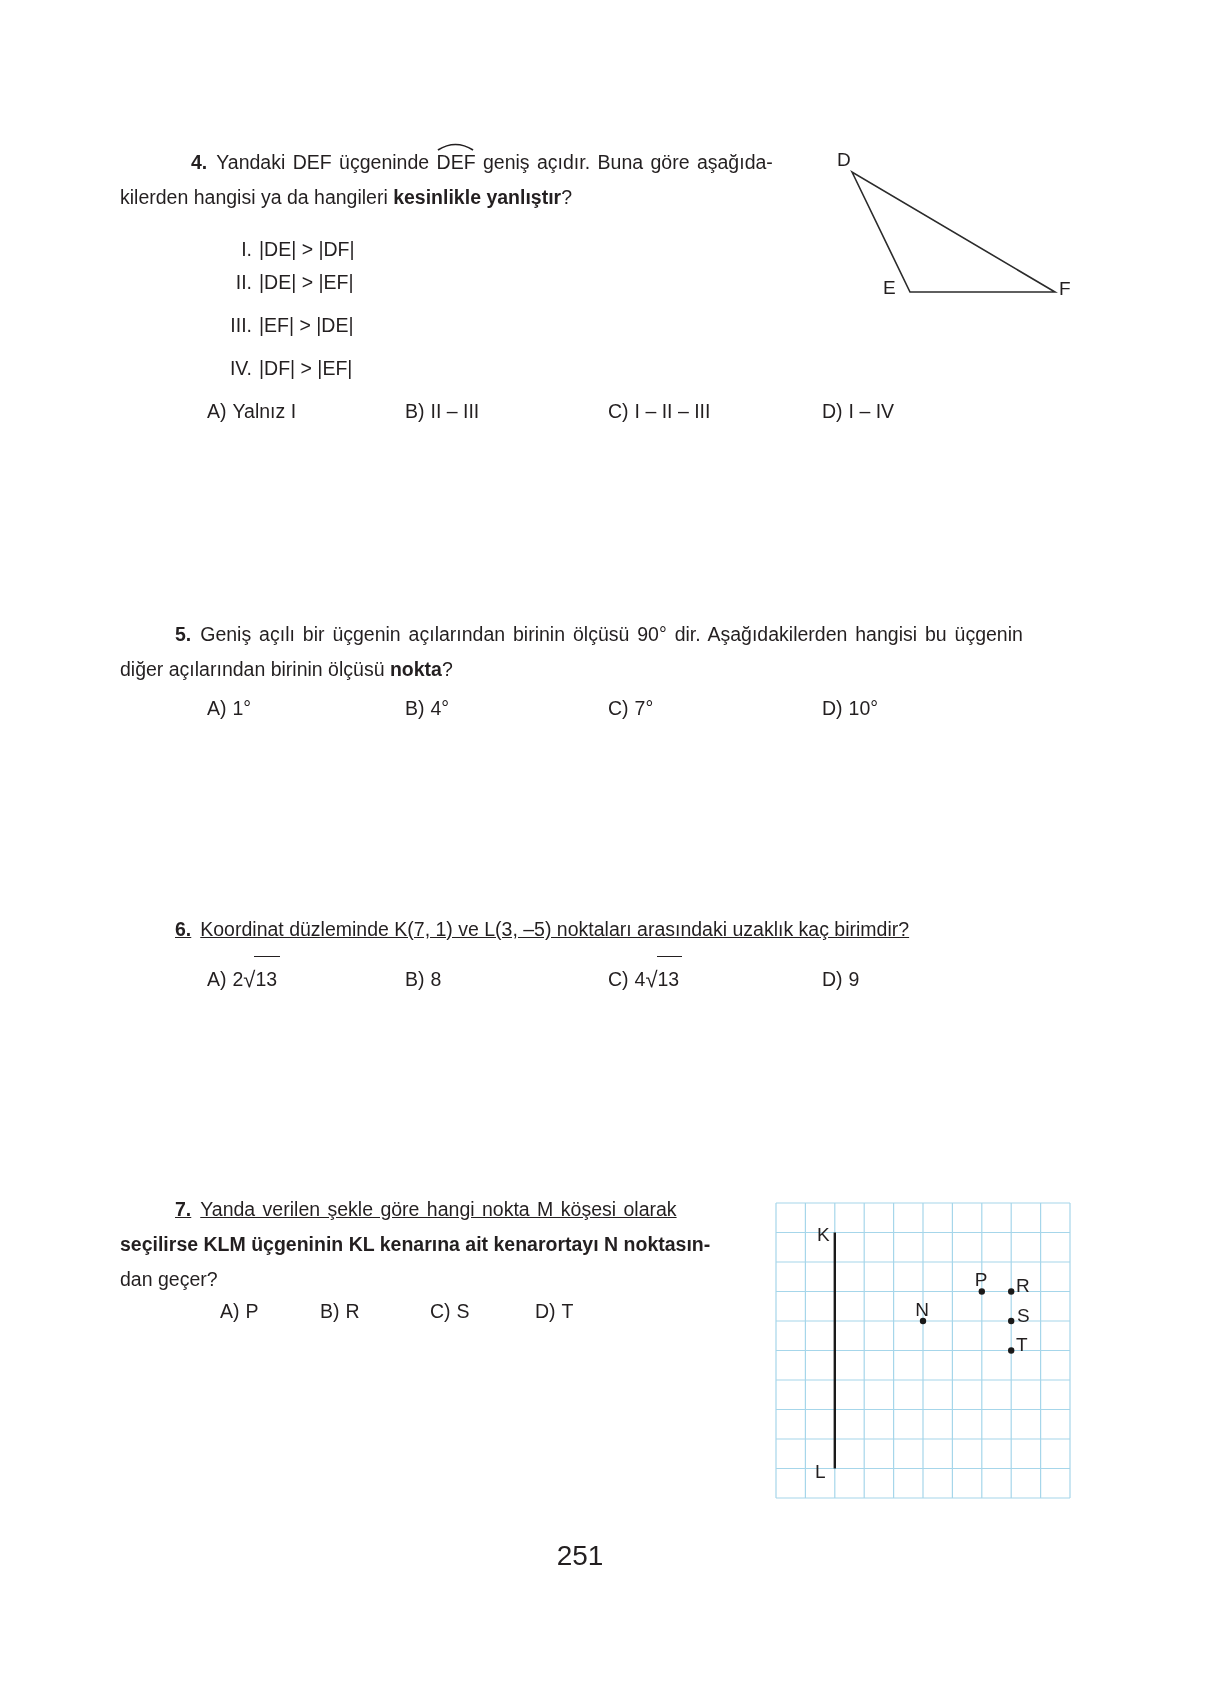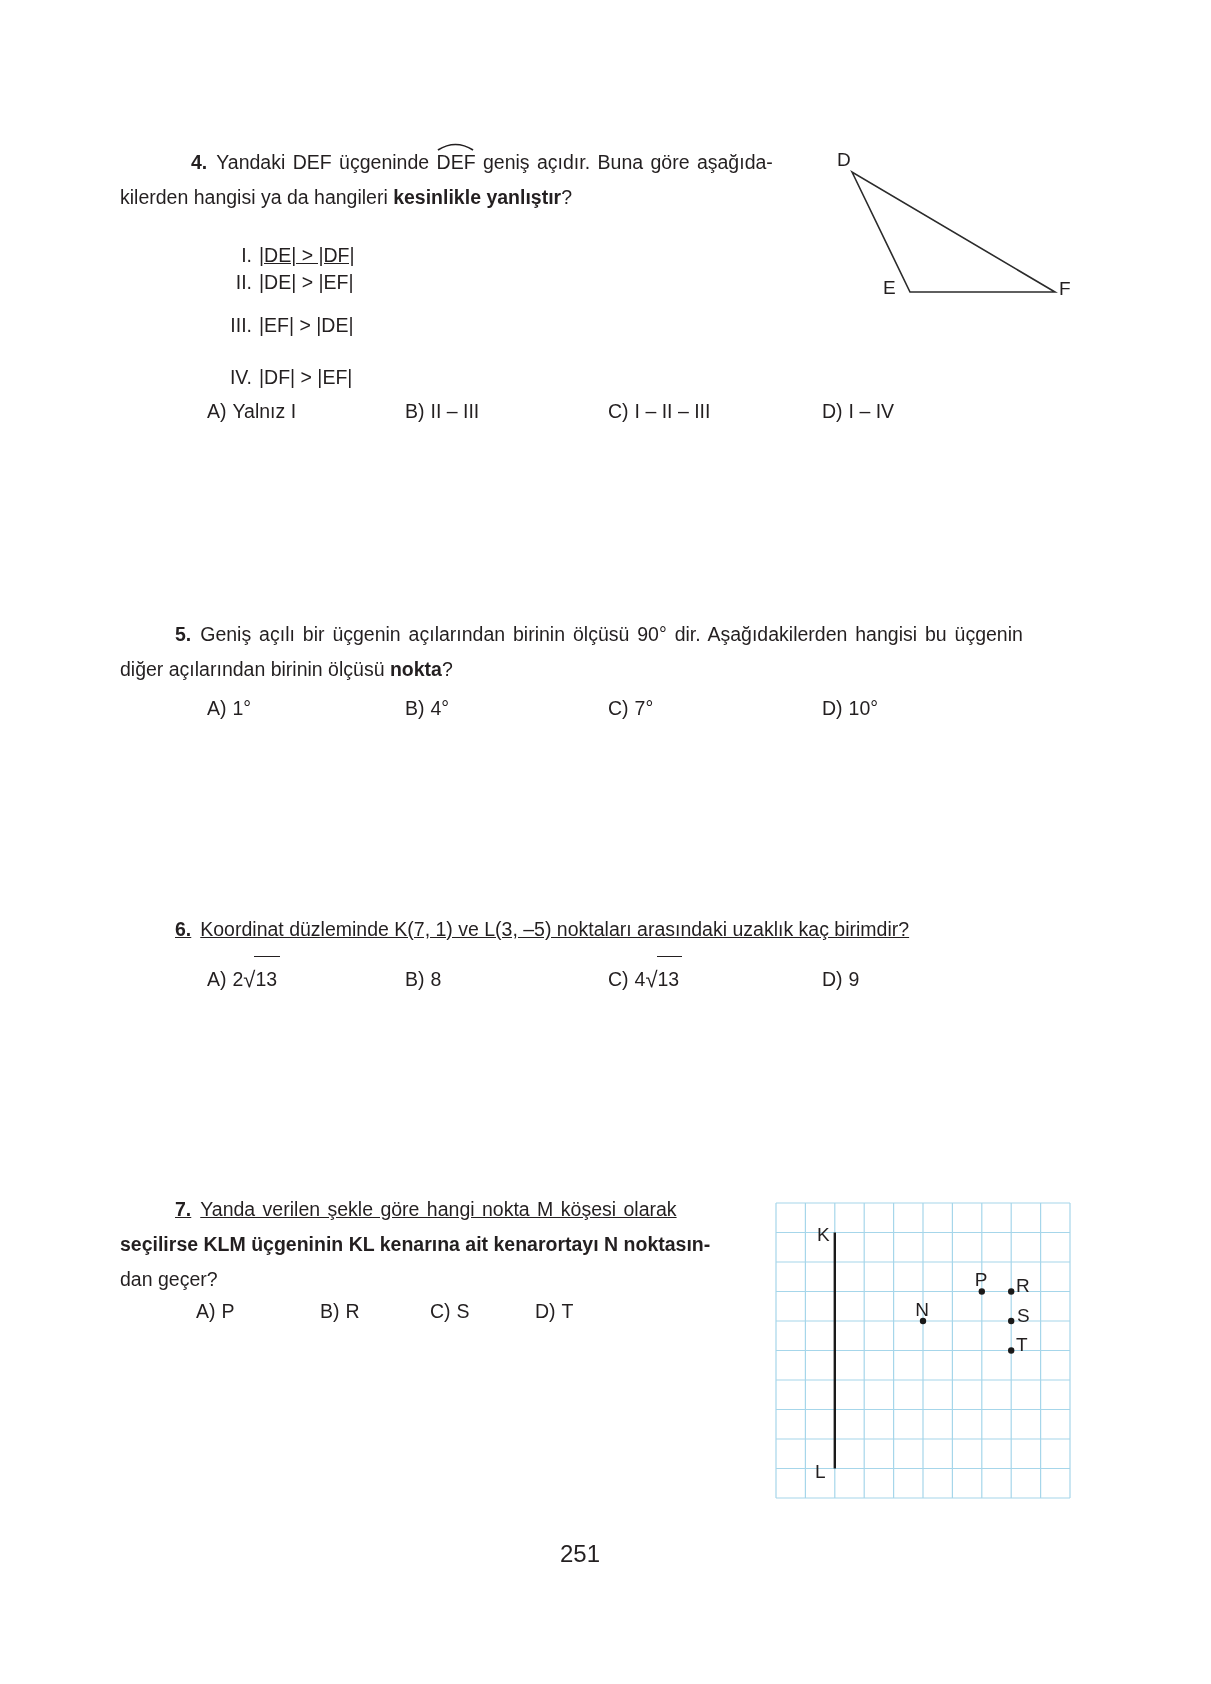--- a/index.html
+++ b/index.html
@@ -16,45 +16,45 @@
   .ws25{word-spacing:2.5px;}
   .item-row{position:absolute;white-space:nowrap;}
   .numeral{display:inline-block;width:38px;text-align:right;margin-right:7px;}
   .opt{position:absolute;white-space:nowrap;}
   .opt .lab{margin-right:6px;}
   .angle{position:relative;display:inline-block;}
   .angle svg{position:absolute;top:-8px;left:-1px;width:100%;height:9px;}
   .sqrt{display:inline-block;white-space:nowrap;}
   .radsym{font-size:22px;line-height:19px;vertical-align:-1px;}
   .radicand{border-top:1.6px solid #231f20;padding:11px 3px 0 1px;margin-left:-1px;}
-  .pagenum{position:absolute;top:1540px;left:520px;width:120px;text-align:center;font-size:24px;}
+  .pagenum{position:absolute;top:1540px;left:520px;width:120px;text-align:center;font-size:28px;}
   svg text{font-family:"Liberation Sans","DejaVu Sans",sans-serif;font-size:19px;fill:#231f20;}
 </style>
 </head>
 <body>
 
 <div class="qline ws2" style="top:150px;left:175px;margin-left:16px;">
   <span class="qnum">4.</span><span>Yandaki DEF üçgeninde </span><span class="angle"><svg viewBox="0 0 40 9" preserveAspectRatio="none">
         <path d="M2,8 Q20,-3 38,8" fill="none" stroke="#231f20" stroke-width="1.7"></path>
       </svg><span>DEF</span></span><span> geniş açıdır. Buna göre aşağıda-</span>
 </div>
 <div class="qline" style="top:185px;left:120px;">
   <span>kilerden hangisi ya da hangileri </span><span class="b">kesinlikle yanlıştır</span><span>?</span>
 </div>
 
-<div class="item-row" style="top:244px;left:214px;text-decoration:underline;">
+<div class="item-row" style="top:238px;left:214px;">
   <span class="numeral">I.</span><span>|DE| &gt; |DF|</span>
 </div>
 <div class="item-row" style="top:271px;left:214px;">
   <span class="numeral">II.</span><span>|DE| &gt; |EF|</span>
 </div>
 <div class="item-row" style="top:314px;left:214px;">
   <span class="numeral">III.</span><span>|EF| &gt; |DE|</span>
 </div>
-<div class="item-row" style="top:366px;left:214px;">
+<div class="item-row" style="top:357px;left:214px;">
   <span class="numeral">IV.</span><span>|DF| &gt; |EF|</span>
 </div>
 
 <div class="opt" style="top:400px;left:207px;">
   <span class="lab">A)</span><span>Yalnız I</span>
 </div>
 <div class="opt" style="top:400px;left:405px;">
   <span class="lab">B)</span><span>II – III</span>
 </div>
 <div class="opt" style="top:400px;left:608px;">
@@ -111,21 +111,21 @@
 <div class="qline ws2" style="top:1197px;left:175px;text-decoration:underline;">
   <span class="qnum">7.</span><span>Yanda verilen şekle göre hangi nokta M köşesi olarak</span>
 </div>
 <div class="qline" style="top:1232px;left:120px;font-weight:bold;">
   <span>seçilirse KLM üçgeninin KL kenarına ait kenarortayı N noktasın-</span>
 </div>
 <div class="qline" style="top:1267px;left:120px;">
   <span>dan geçer?</span>
 </div>
 
-<div class="opt" style="top:1300px;left:196px;">
+<div class="opt" style="top:1300px;left:220px;">
   <span class="lab">A)</span><span>P</span>
 </div>
 <div class="opt" style="top:1300px;left:320px;">
   <span class="lab">B)</span><span>R</span>
 </div>
 <div class="opt" style="top:1300px;left:430px;">
   <span class="lab">C)</span><span>S</span>
 </div>
 <div class="opt" style="top:1300px;left:535px;">
   <span class="lab">D)</span><span>T</span>

